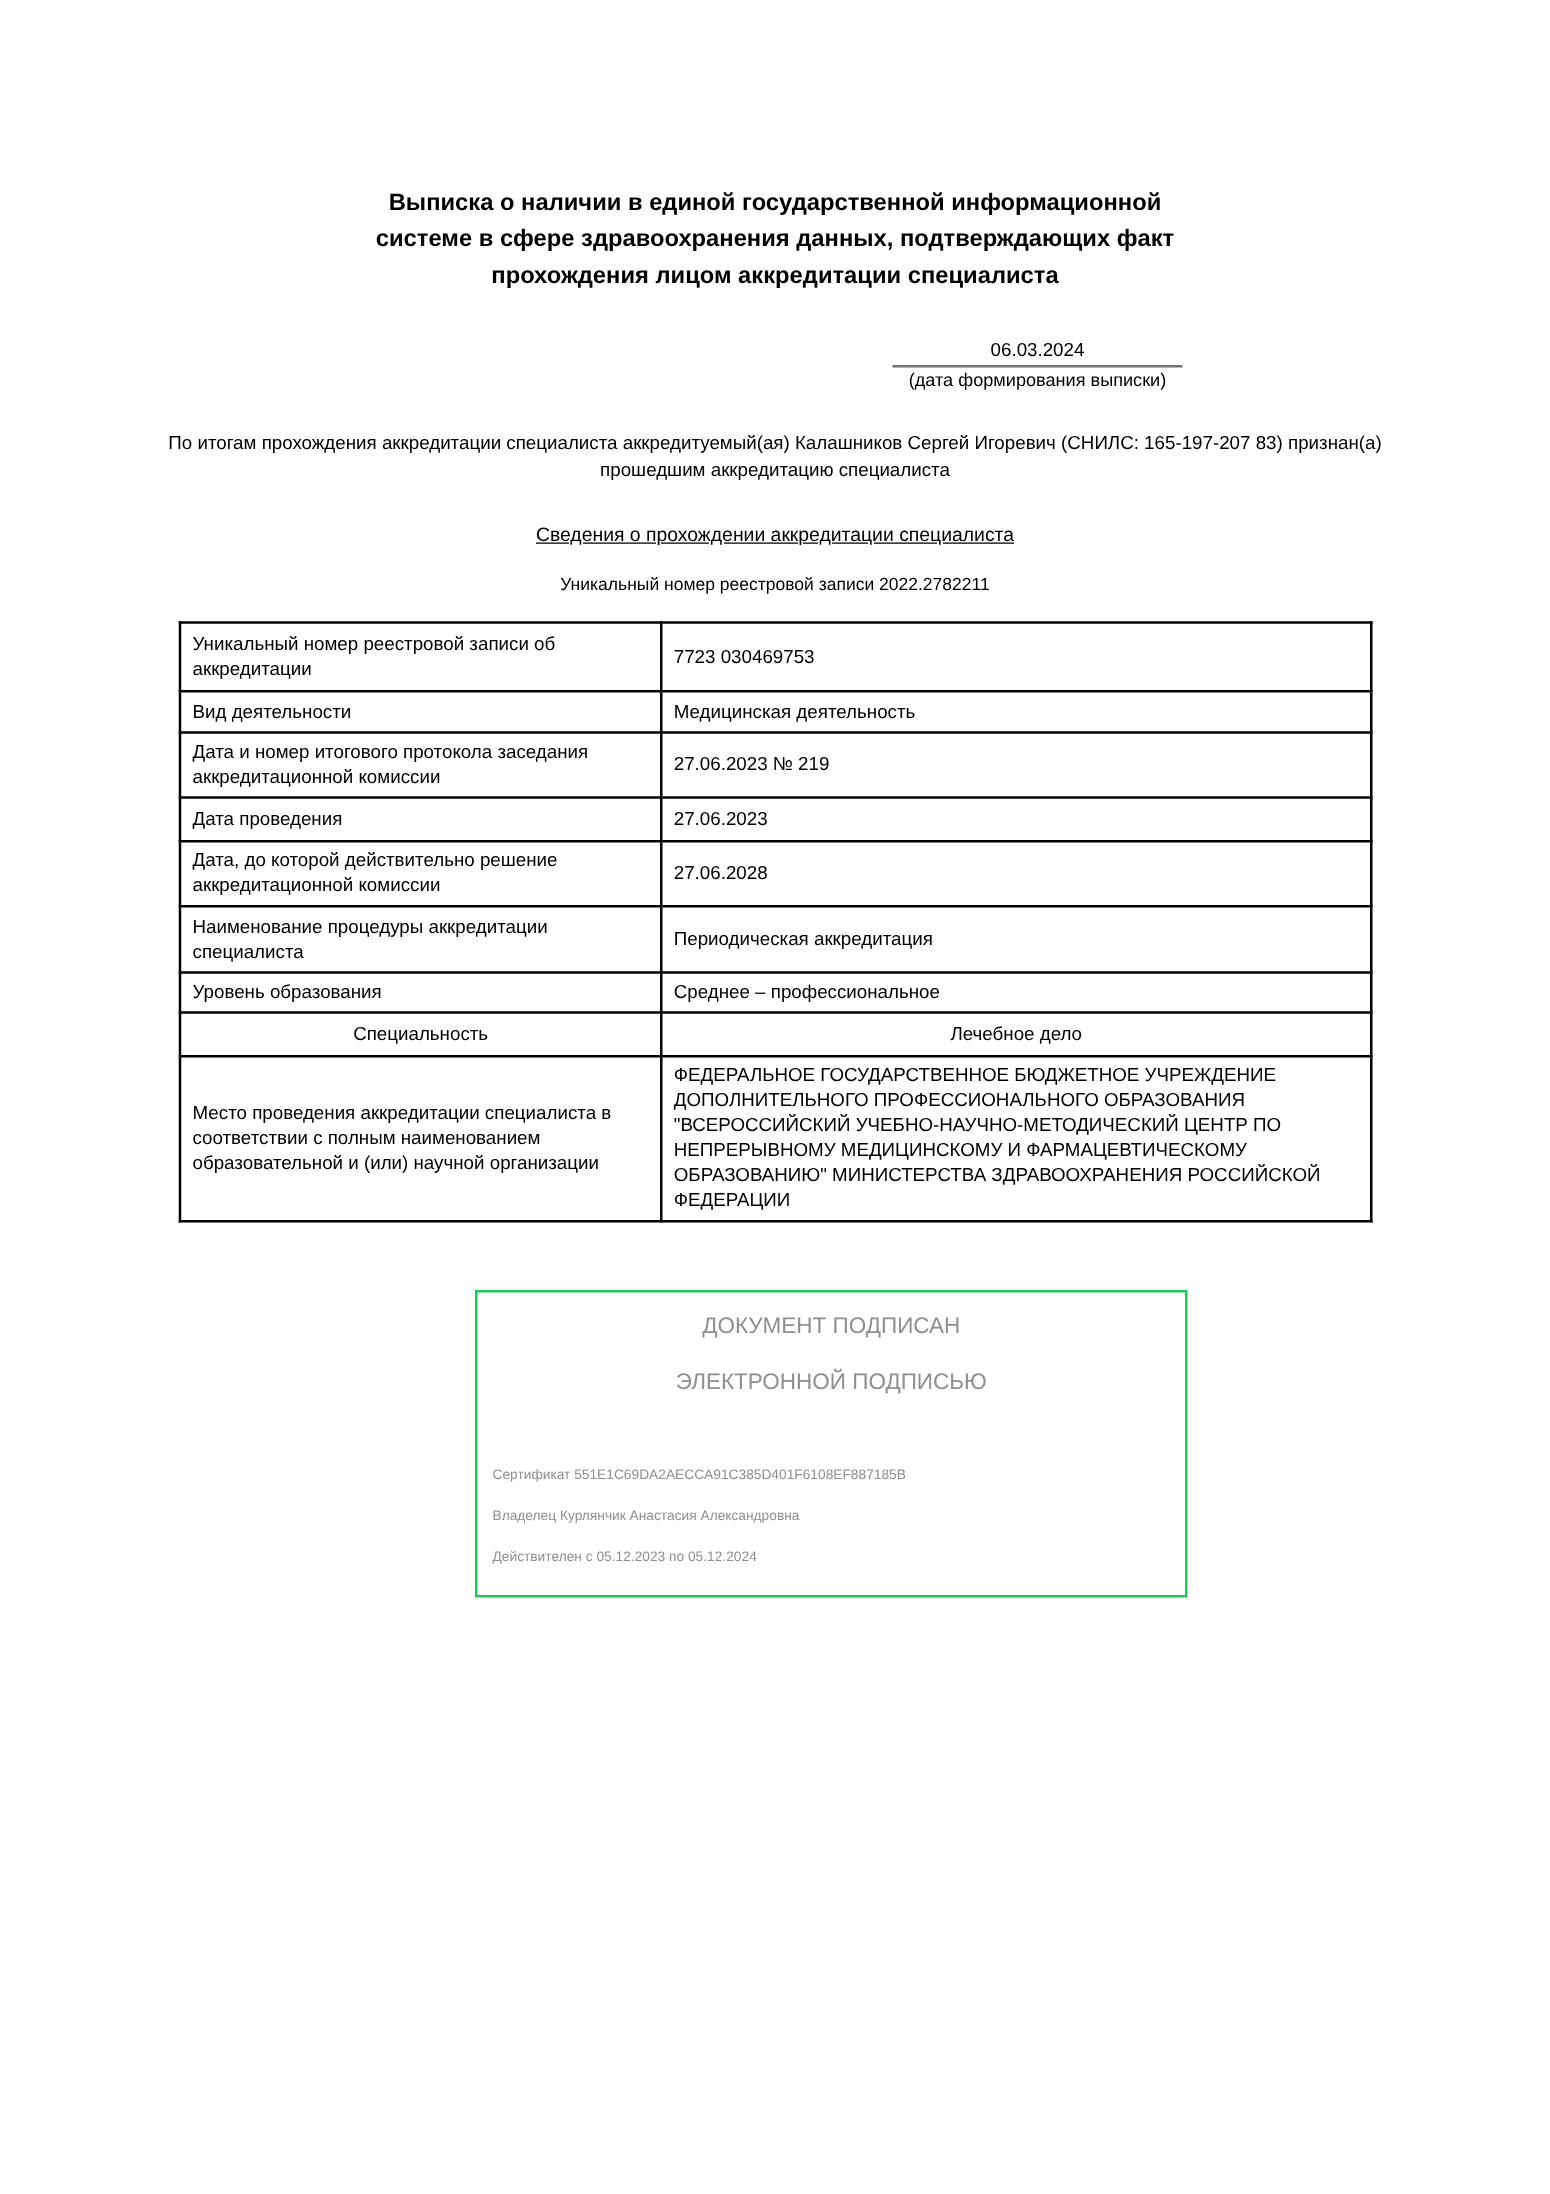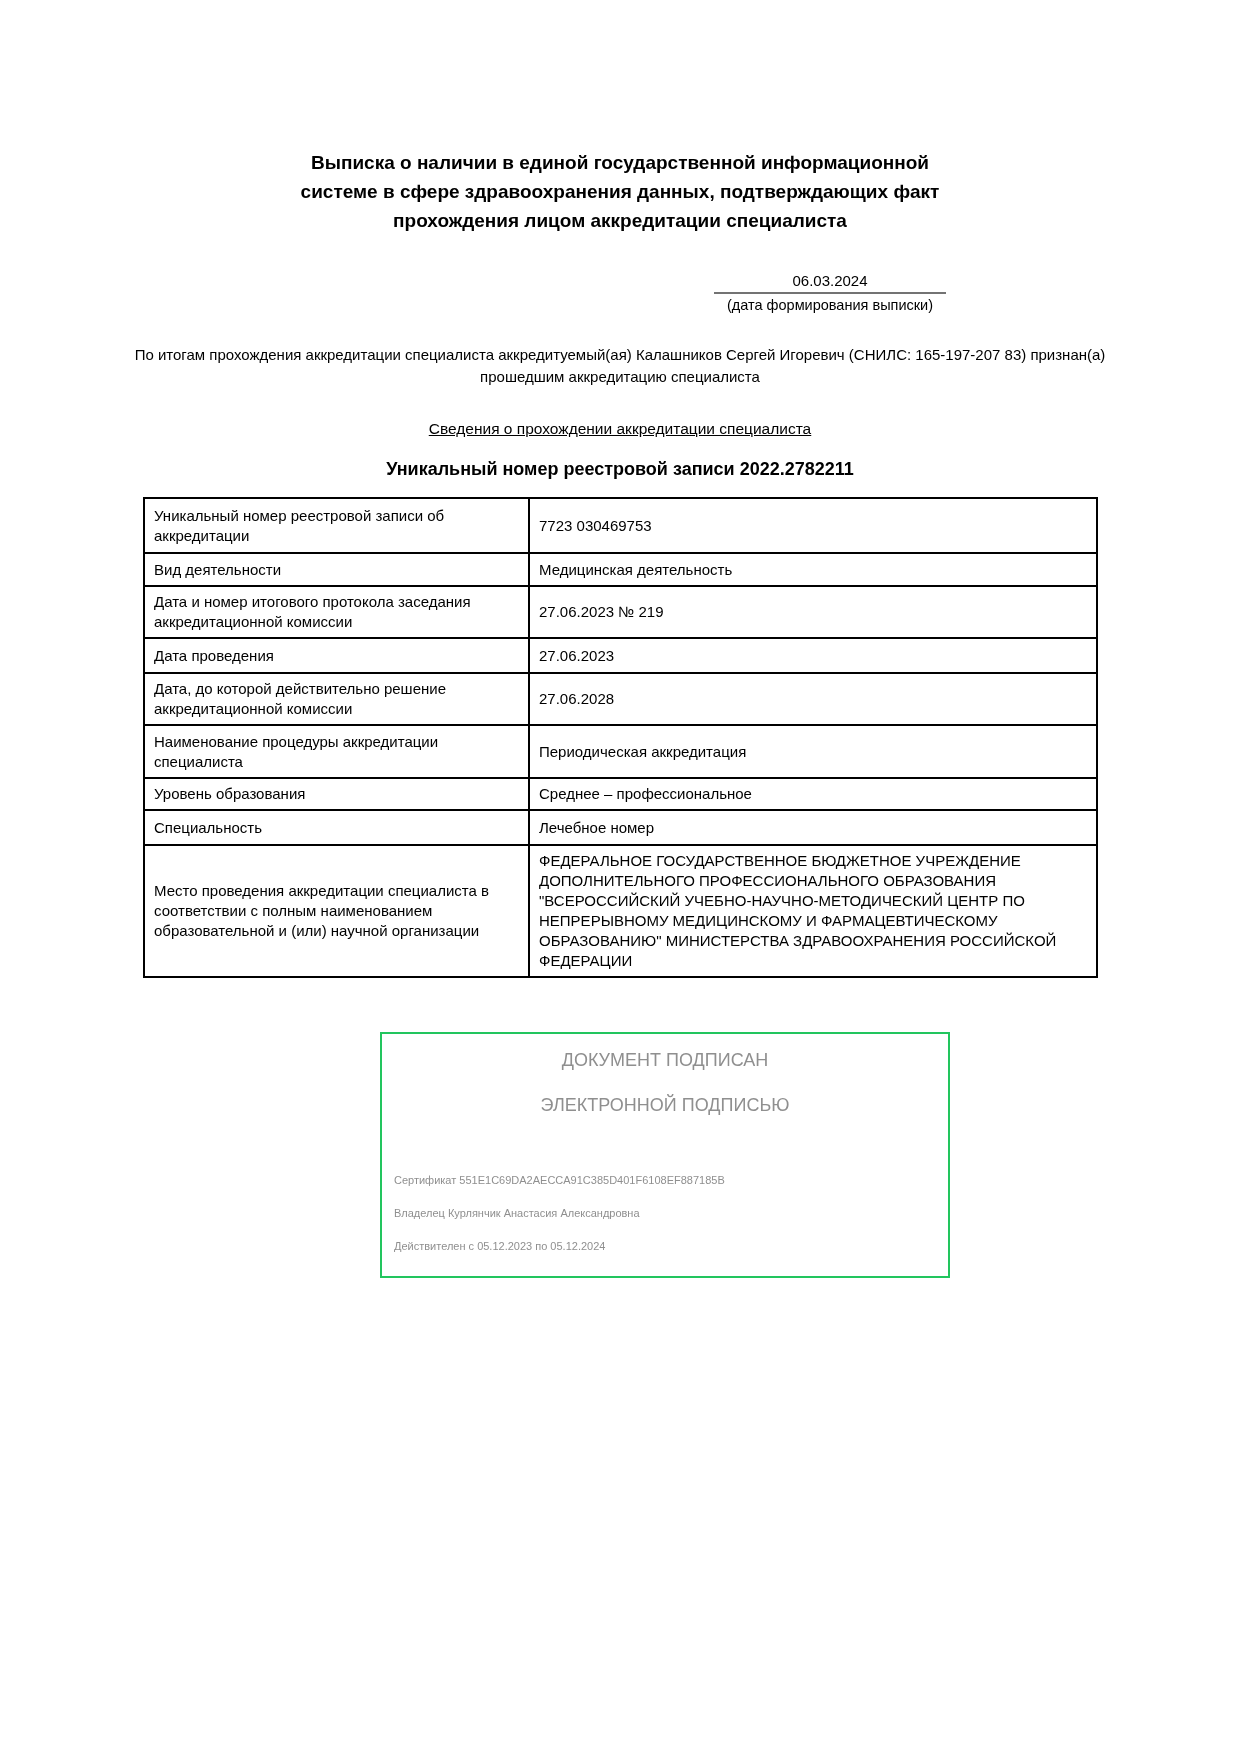--- a/index.html
+++ b/index.html
@@ -65,22 +65,22 @@
     text-align: center;
     font-size: 15.5px;
     text-decoration: underline;
   }
   .registry-heading {
     position: absolute;
     top: 459px;
     left: 0;
     width: 100%;
     text-align: center;
-    font-size: 18px;
-    font-weight: bold;
+    font-size: 14px;
+    font-weight: normal;
   }
   
   .acc-table {
     position: absolute;
     top: 497px;
     left: 143px;
     width: 953px;
     border-collapse: collapse;
     table-layout: fixed;
   }
@@ -93,21 +93,21 @@
   }
   .acc-table td.label-cell { width: 385px; }
   .acc-table td.value-cell { width: 568px; }
   .acc-table tr:nth-child(1)  { height: 55px; }
   .acc-table tr:nth-child(2)  { height: 33px; }
   .acc-table tr:nth-child(3)  { height: 52px; }
   .acc-table tr:nth-child(4)  { height: 35px; }
   .acc-table tr:nth-child(5)  { height: 50px; }
   .acc-table tr:nth-child(6)  { height: 53px; }
   .acc-table tr:nth-child(7)  { height: 32px; }
-  .acc-table tr:nth-child(8)  { height: 35px; }
+  .acc-table tr:nth-child(8)  { height: 35px; text-align: center; }
   .acc-table tr:nth-child(9)  { height: 33px; }
   .acc-table tr:nth-child(10) { height: 124px; }
   
   .signature-box {
     position: absolute;
     top: 1032px;
     left: 380px;
     width: 570px;
     height: 246px;
     border: 2px solid #22c55e;
@@ -172,21 +172,21 @@
       <tr>
         <td class="label-cell">Наименование процедуры аккредитации специалиста</td>
         <td class="value-cell">Периодическая аккредитация</td>
       </tr>
       <tr>
         <td class="label-cell">Уровень образования</td>
         <td class="value-cell">Среднее – профессиональное</td>
       </tr>
       <tr>
         <td class="label-cell">Специальность</td>
-        <td class="value-cell">Лечебное номер</td>
+        <td class="value-cell">Лечебное дело</td>
       </tr>
       <tr>
         <td class="label-cell">Место проведения аккредитации специалиста в соответствии с полным наименованием образовательной и (или) научной организации</td>
         <td class="value-cell">ФЕДЕРАЛЬНОЕ ГОСУДАРСТВЕННОЕ БЮДЖЕТНОЕ УЧРЕЖДЕНИЕ ДОПОЛНИТЕЛЬНОГО ПРОФЕССИОНАЛЬНОГО ОБРАЗОВАНИЯ "ВСЕРОССИЙСКИЙ УЧЕБНО-НАУЧНО-МЕТОДИЧЕСКИЙ ЦЕНТР ПО НЕПРЕРЫВНОМУ МЕДИЦИНСКОМУ И ФАРМАЦЕВТИЧЕСКОМУ ОБРАЗОВАНИЮ" МИНИСТЕРСТВА ЗДРАВООХРАНЕНИЯ РОССИЙСКОЙ ФЕДЕРАЦИИ</td>
       </tr>
     </tbody>
   </table>
 
   <div class="signature-box">
     <div class="signature-title">

